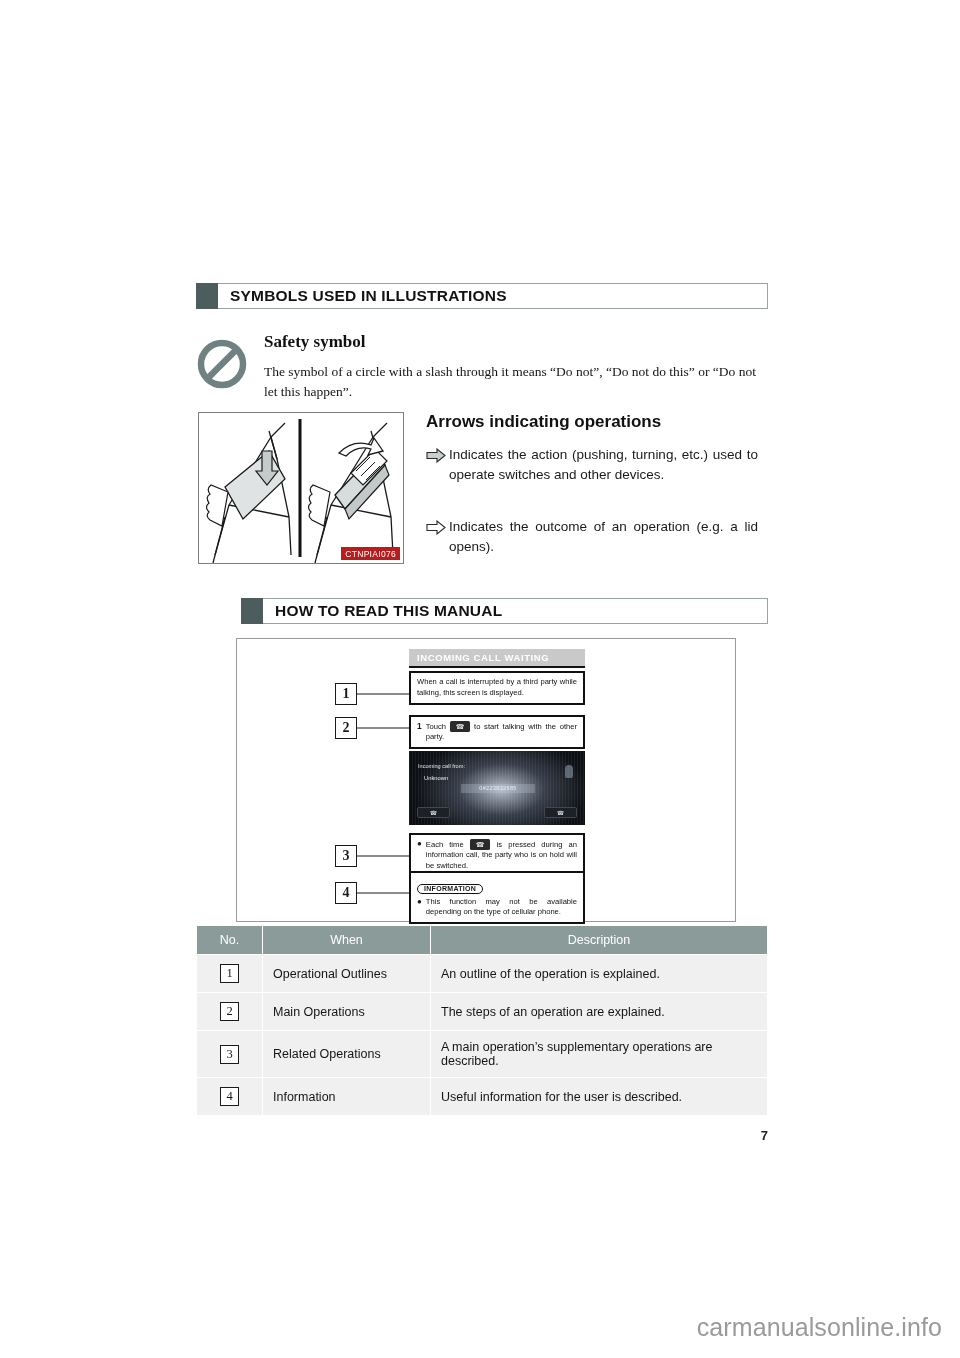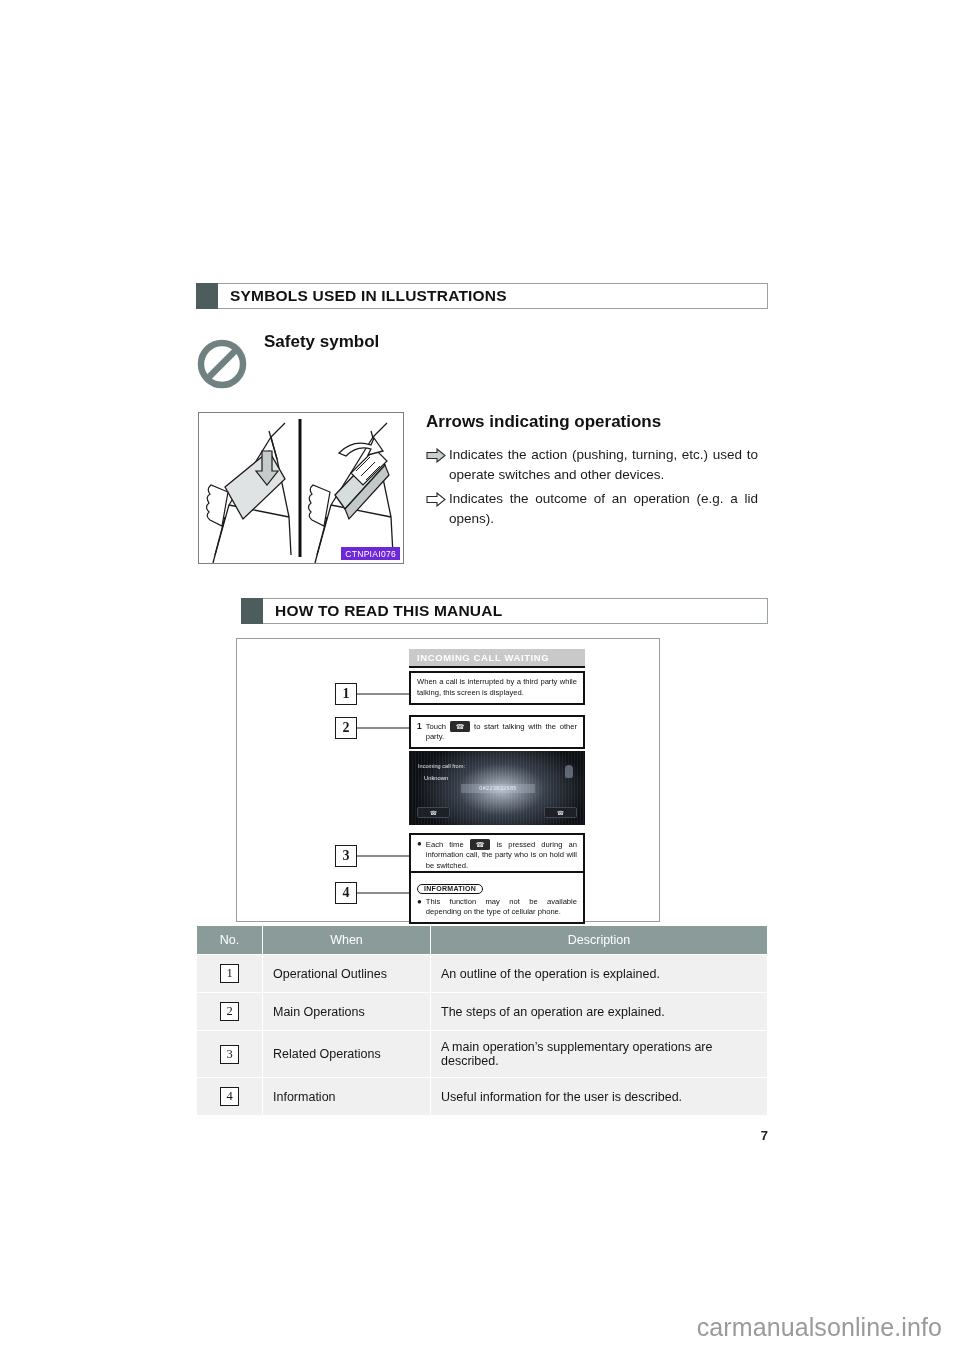--- a/index.html
+++ b/index.html
@@ -21,44 +21,44 @@
   .sec-head .bar {
     flex:1; background:#ffffff; border:1px solid #9aa3a3; border-left:none;
     display:flex; align-items:center; padding-left:12px;
     font-size:15.5px; font-weight:bold; letter-spacing:.2px; color:#111;
   }
 
   
   #safety-block { position:absolute; left:196px; top:330px; width:560px; }
   .safety-row { display:flex; gap:14px; align-items:flex-start; }
   .nosym { flex:0 0 54px; padding-top:8px; }
-  .safety-text { flex:1; padding-top:2px; }
+  .safety-text { flex:1; padding-top:2px;font-family:Liberation Serif, serif; }
   .h-sub { font-size:17px; font-weight:bold; margin:0 0 10px 0; color:#111; }
   .body-txt { font-size:13.5px; line-height:1.45; text-align:justify; color:#141414; }
 
   
   #arrows-block { position:absolute; left:198px; top:412px; width:560px; }
   .arrows-row { display:flex; gap:18px; align-items:flex-start; }
   .illo {
     flex:0 0 206px; height:152px; border:1px solid #7f7f7f;
     background:#fff; position:relative; overflow:hidden;
   }
   .illo-code {
     position:absolute; right:3px; bottom:3px;
-    background:#6d28d9; color:#fff; font-size:8.5px; letter-spacing:.3px;
+    background:#b91c1c; color:#fff; font-size:8.5px; letter-spacing:.3px;
     padding:1.5px 4px; font-family:"Liberation Sans",sans-serif;margin-left:32px;
   }
   .arr-text { flex:1; padding-left:4px; }
   .arr-item { display:flex; gap:1px; margin-top:13px; }
   .arr-item .gl { flex:0 0 22px; padding-top:3px; }
   .arr-item p { margin:0; font-size:13.5px; line-height:1.48; text-align:justify; }
 
   
   #diagram-frame {
-    position:absolute; left:236px; top:638px; width:424px; height:284px;
+    position:absolute; left:236px; top:638px; width:500px; height:284px;
     border:1px solid #9b9b9b; background:#fff;
   }
   .dg { position:absolute; }
 
   .cal-box {
     width:22px; height:22px; border:1.5px solid #1a1a1a; background:#fff;
     display:flex; align-items:center; justify-content:center;
     font-size:14px; font-weight:bold; font-family:"Liberation Serif",serif;
   }
   .cal-line { height:1.5px; background:#8c8c8c; }
@@ -158,20 +158,21 @@
   <div id="safety-block">
     <div class="safety-row">
       <div class="nosym">
         <svg width="52" height="52" viewBox="0 0 52 52" aria-hidden="true">
           <circle cx="26" cy="26" r="21" fill="none" stroke="#6f8281" stroke-width="6.5"></circle>
           <line x1="11.5" y1="40.5" x2="40.5" y2="11.5" stroke="#6f8281" stroke-width="6.5"></line>
         </svg>
       </div>
       <div class="safety-text">
         <div class="h-sub">Safety symbol</div>
+        <div class="body-txt">The symbol of a circle with a slash through it means “Do not”, “Do not do this” or “Do not let this happen”.</div>
       </div>
     </div>
   </div>
 
   <div id="arrows-block">
     <div class="arrows-row">
 
       <div class="illo">
         <svg width="204" height="150" viewBox="0 0 204 150" aria-hidden="true">
           <rect x="0" y="0" width="204" height="150" fill="#ffffff"></rect>
@@ -225,21 +226,21 @@
 
         <div class="arr-item">
           <span class="gl">
             <svg width="20" height="15" viewBox="0 0 20 15" aria-hidden="true">
               <polygon points="1,4.5 11,4.5 11,1 19,7.5 11,14 11,10.5 1,10.5" fill="#c9cfcf" stroke="#2a2a2a" stroke-width="1.1"></polygon>
             </svg>
           </span>
           <p>Indicates the action (pushing, turning, etc.) used to operate switches and other devices.</p>
         </div>
 
-        <div class="arr-item" style="margin-top:4px;">
+        <div class="arr-item" style="margin-top:32px;">
           <span class="gl">
             <svg width="20" height="15" viewBox="0 0 20 15" aria-hidden="true">
               <polygon points="1,4.5 11,4.5 11,1 19,7.5 11,14 11,10.5 1,10.5" fill="#ffffff" stroke="#2a2a2a" stroke-width="1.1"></polygon>
             </svg>
           </span>
           <p>Indicates the outcome of an operation (e.g. a lid opens).</p>
         </div>
       </div>
 
     </div>

